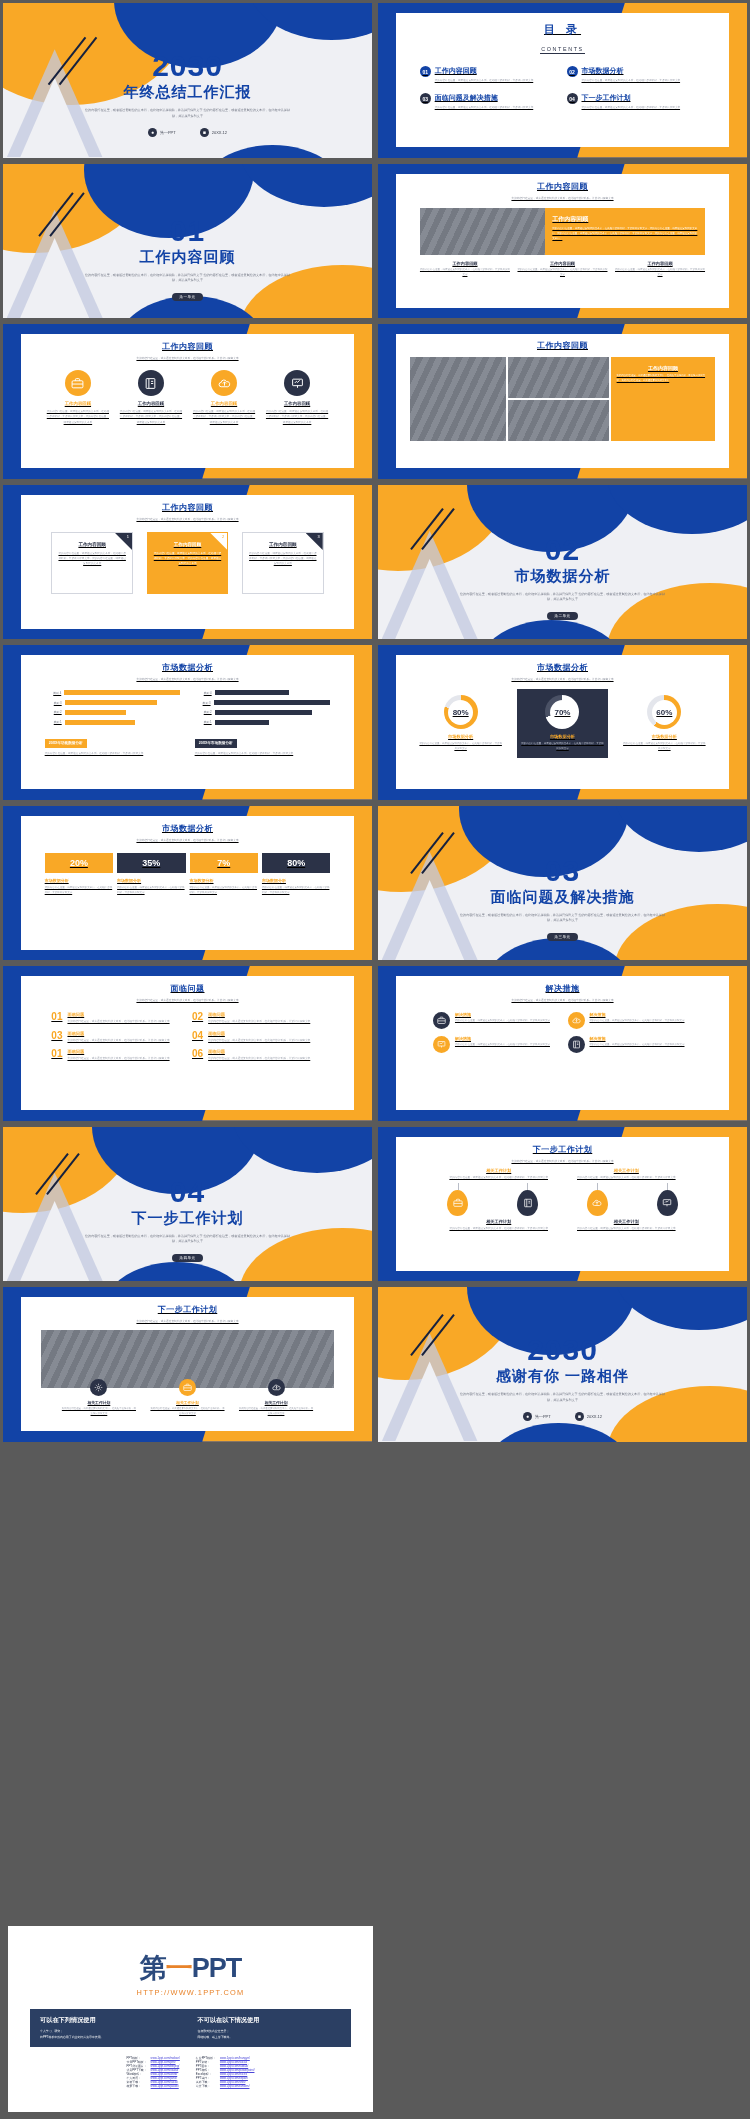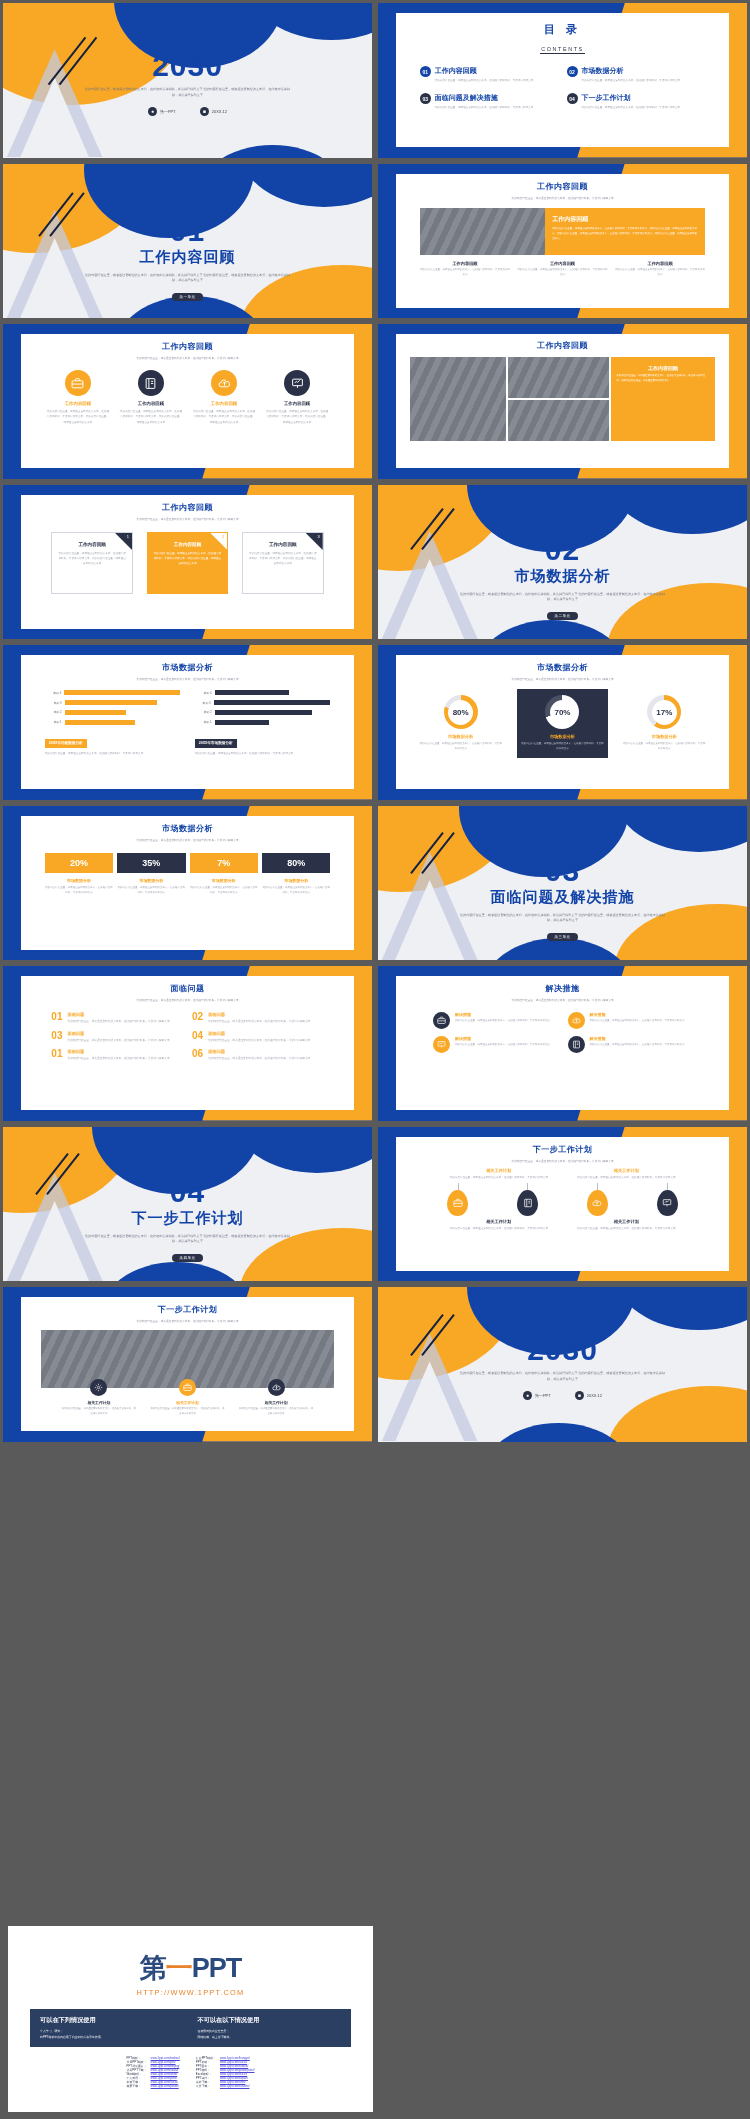--- a/index.html
+++ b/index.html
@@ -37,21 +37,21 @@
   .meta .m{display:flex;align-items:center;gap:3px;font-size:4px;color:#3a3f4d;}
   .mico{width:9px;height:9px;border-radius:50%;background:#2b3247;display:flex;align-items:center;justify-content:center;color:#fff;font-size:5px;}
 
   .badge{display:inline-block;background:#2b3247;color:#fff;font-size:3.6px;
     padding:2.2px 7px;border-radius:8px;margin-top:7px;letter-spacing:.5px;}
 
   
   .frameBlue{position:absolute;inset:0;background:#1243a6;}
   .frameOr{position:absolute;right:0;top:0;width:46%;height:100%;background:#f9a826;
     clip-path:polygon(28% 0,100% 0,100% 100%,0 100%);}
-  .paper{position:absolute;left:5%;top:6.5%;right:5%;bottom:6.5%;background:#fff;}
+  .paper{position:absolute;left:5%;top:6.5%;right:5%;bottom:6.5%;background:#fff;text-decoration:underline;}
 
   .sTitle{text-align:center;font-size:8px;font-weight:700;color:#1243a6;margin-top:7px;letter-spacing:.5px;}
   .sSub{text-align:center;font-size:2.7px;color:#8a8f9c;line-height:2;margin-top:4px;padding:0 26%;}
 
   
   .icoRow{display:flex;justify-content:space-around;margin-top:9px;padding:0 6%;}
   .icoCol{width:22%;text-align:center;}
   .icoCirc{width:26px;height:26px;border-radius:50%;margin:0 auto 5px;
     display:flex;align-items:center;justify-content:center;}
   .icoCirc svg{width:13px;height:13px;}
@@ -87,21 +87,21 @@
   .donut{width:34px;height:34px;border-radius:50%;margin:0 auto 5px;
     display:flex;align-items:center;justify-content:center;position:relative;}
   .donut .hole{width:25px;height:25px;border-radius:50%;display:flex;align-items:center;justify-content:center;
     font-size:8px;font-weight:700;color:#2b3247;}
   .donutT{font-size:4.2px;font-weight:700;color:#f9a826;margin-bottom:3px;}
   .donutD{font-size:2.5px;color:#9a9fac;line-height:1.9;}
   .donutCol.dark .donutD{color:#c6cad6;}
 
   
   .pctRow{display:flex;justify-content:space-between;padding:0 7%;margin-top:10px;gap:4px;}
-  .pctCol{flex:1;text-align:center;}
+  .pctCol{flex:1;}
   .pctBox{height:20px;display:flex;align-items:center;justify-content:center;
     font-size:9px;font-weight:700;color:#fff;margin-bottom:5px;}
   .pctT{font-size:4px;font-weight:700;color:#f9a826;margin-bottom:3px;}
   .pctD{font-size:2.5px;color:#9a9fac;line-height:1.95;}
 
   
   .numGrid{display:grid;grid-template-columns:1fr 1fr;gap:6px 9px;padding:0 9%;margin-top:9px;}
   .numItem{display:flex;gap:5px;}
   .numN{font-size:10px;font-weight:700;color:#f9a826;line-height:1;}
   .numTxt{flex:1;}
@@ -150,20 +150,21 @@
     <div class="slide">
       <div class="waveTop"></div>
       <div class="waveTop2"></div>
       <div class="waveTop3"></div>
       <div class="triA"></div>
       <div class="slash" style="left:17%;top:18%;height:60px;"></div>
       <div class="slash" style="left:20%;top:18%;height:60px;"></div>
       <div class="waveBotB" style="left:52%;bottom:-64%;"></div>
       <div class="cover-title" style="top:48px;">
         <div class="yr">2030</div>
+        <div class="ctitle">年终总结工作汇报</div>
         <div class="cdesc">您的内容打在这里，或者通过复制您的文本后，在此框中选择粘贴，并选择只保留文字 您的内容打在这里，或者通过复制您的文本后，在此框中选择粘贴，并选择只保留文字</div>
         <div class="meta">
           <div class="m">
             <span class="mico">●</span>
             <span>第一PPT</span>
           </div>
           <div class="m">
             <span class="mico">■</span>
             <span>20XX.12</span>
           </div>
@@ -463,21 +464,21 @@
           </div>
           <div class="donutCol dark">
             <div class="donut" style="background:conic-gradient(#ffffff 0 70%, #4a5165 70% 100%);">
               <div class="hole" style="background:#fff;">70%</div>
             </div>
             <div class="donutT">市场数据分析</div>
             <div class="donutD">您的内容打在这里，或者通过复制您的文本后，在此框中选择粘贴，并选择只保留文字</div>
           </div>
           <div class="donutCol">
             <div class="donut" style="background:conic-gradient(#f9a826 0 60%, #e4e6ec 60% 100%);">
-              <div class="hole" style="background:#fff;">17%</div>
+              <div class="hole" style="background:#fff;">60%</div>
             </div>
             <div class="donutT">市场数据分析</div>
             <div class="donutD">您的内容打在这里，或者通过复制您的文本后，在此框中选择粘贴，并选择只保留文字</div>
           </div>
         </div>
       </div>
     </div>
   </div>
 
   <div class="cell">
@@ -785,20 +786,21 @@
       <div class="waveTop" style="left:-22%;top:-34%;width:60%;height:94%;"></div>
       <div class="waveTop2" style="left:24%;top:-44%;"></div>
       <div class="waveTop3" style="left:64%;top:-48%;"></div>
       <div class="triA"></div>
       <div class="slash" style="left:13%;top:14%;height:52px;"></div>
       <div class="slash" style="left:16%;top:14%;height:52px;"></div>
       <div class="waveBotO" style="right:-18%;bottom:-50%;"></div>
       <div class="waveBotB" style="left:28%;bottom:-60%;"></div>
       <div class="cover-title" style="top:48px;">
         <div class="yr">2030</div>
+        <div class="ctitle">感谢有你 一路相伴</div>
         <div class="cdesc">您的内容打在这里，或者通过复制您的文本后，在此框中选择粘贴，并选择只保留文字 您的内容打在这里，或者通过复制您的文本后，在此框中选择粘贴，并选择只保留文字</div>
         <div class="meta">
           <div class="m">
             <span class="mico">●</span>
             <span>第一PPT</span>
           </div>
           <div class="m">
             <span class="mico">■</span>
             <span>20XX.12</span>
           </div>

